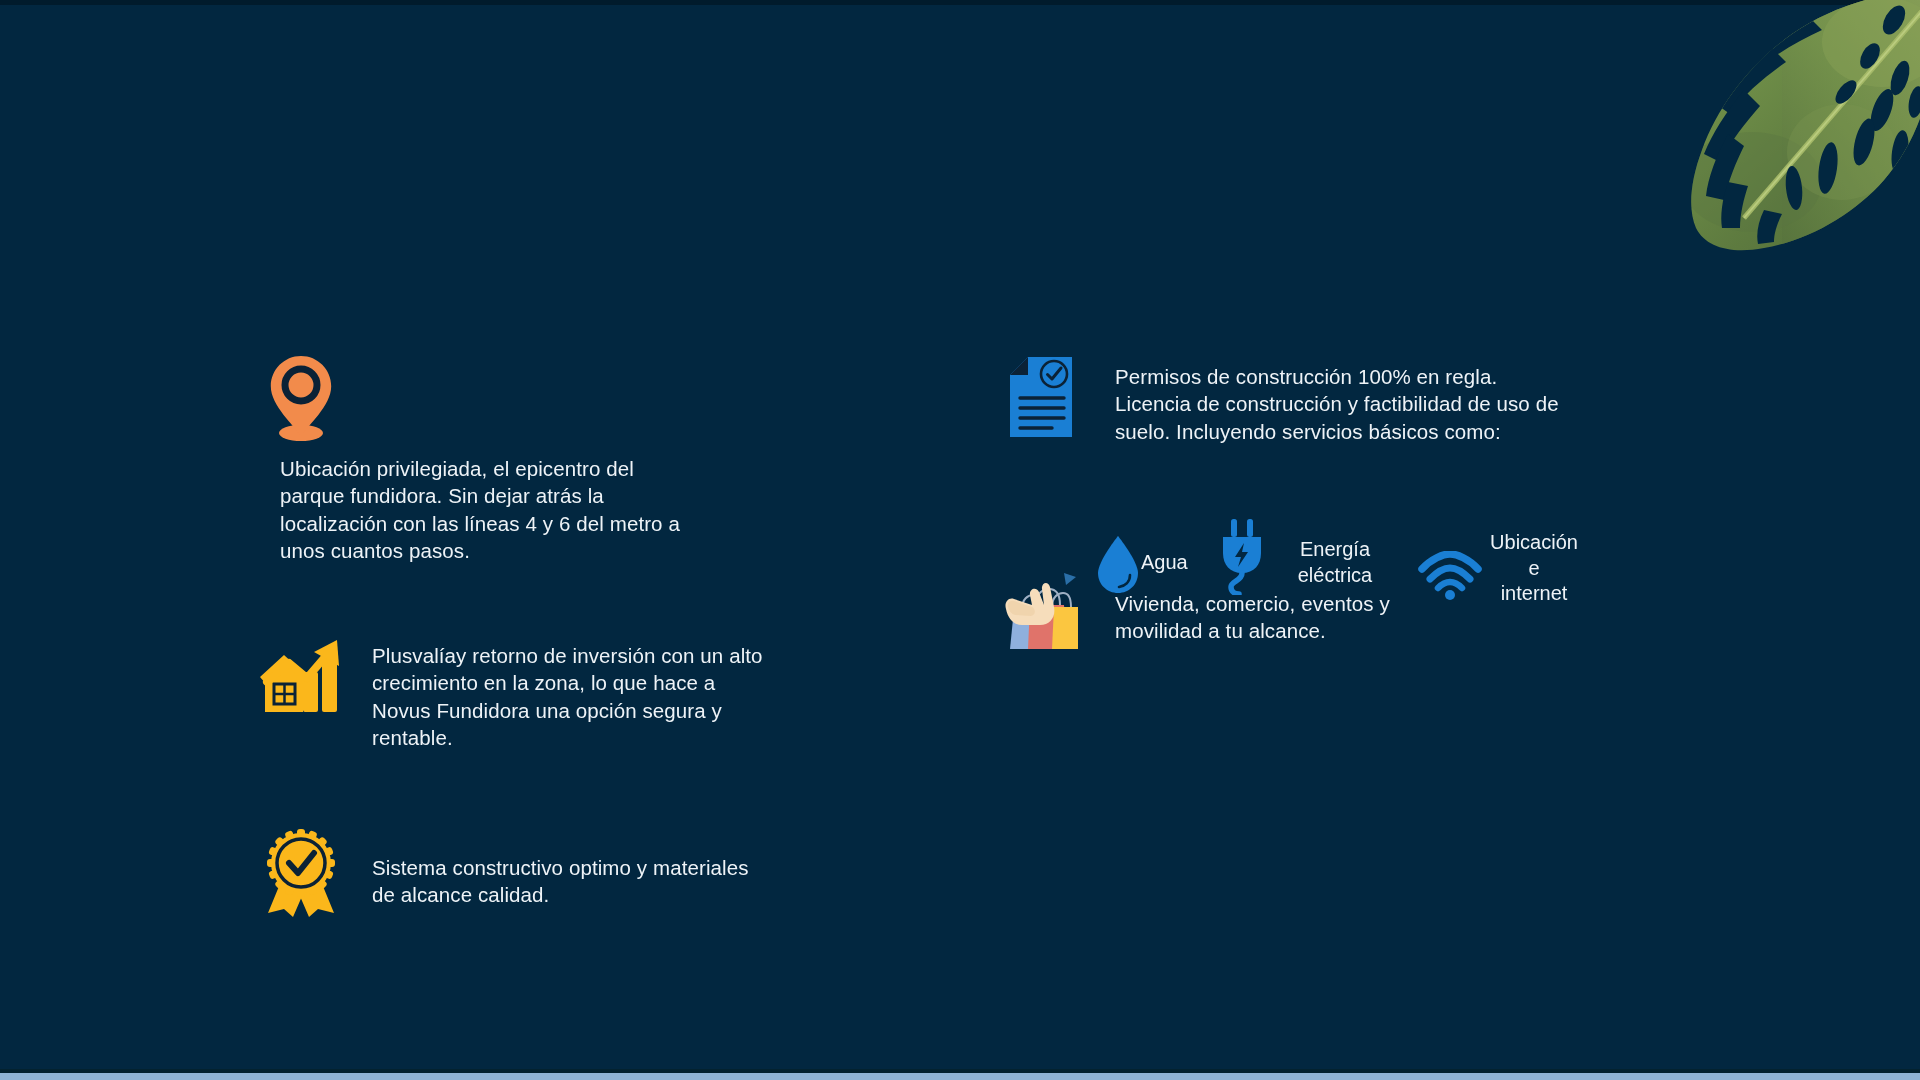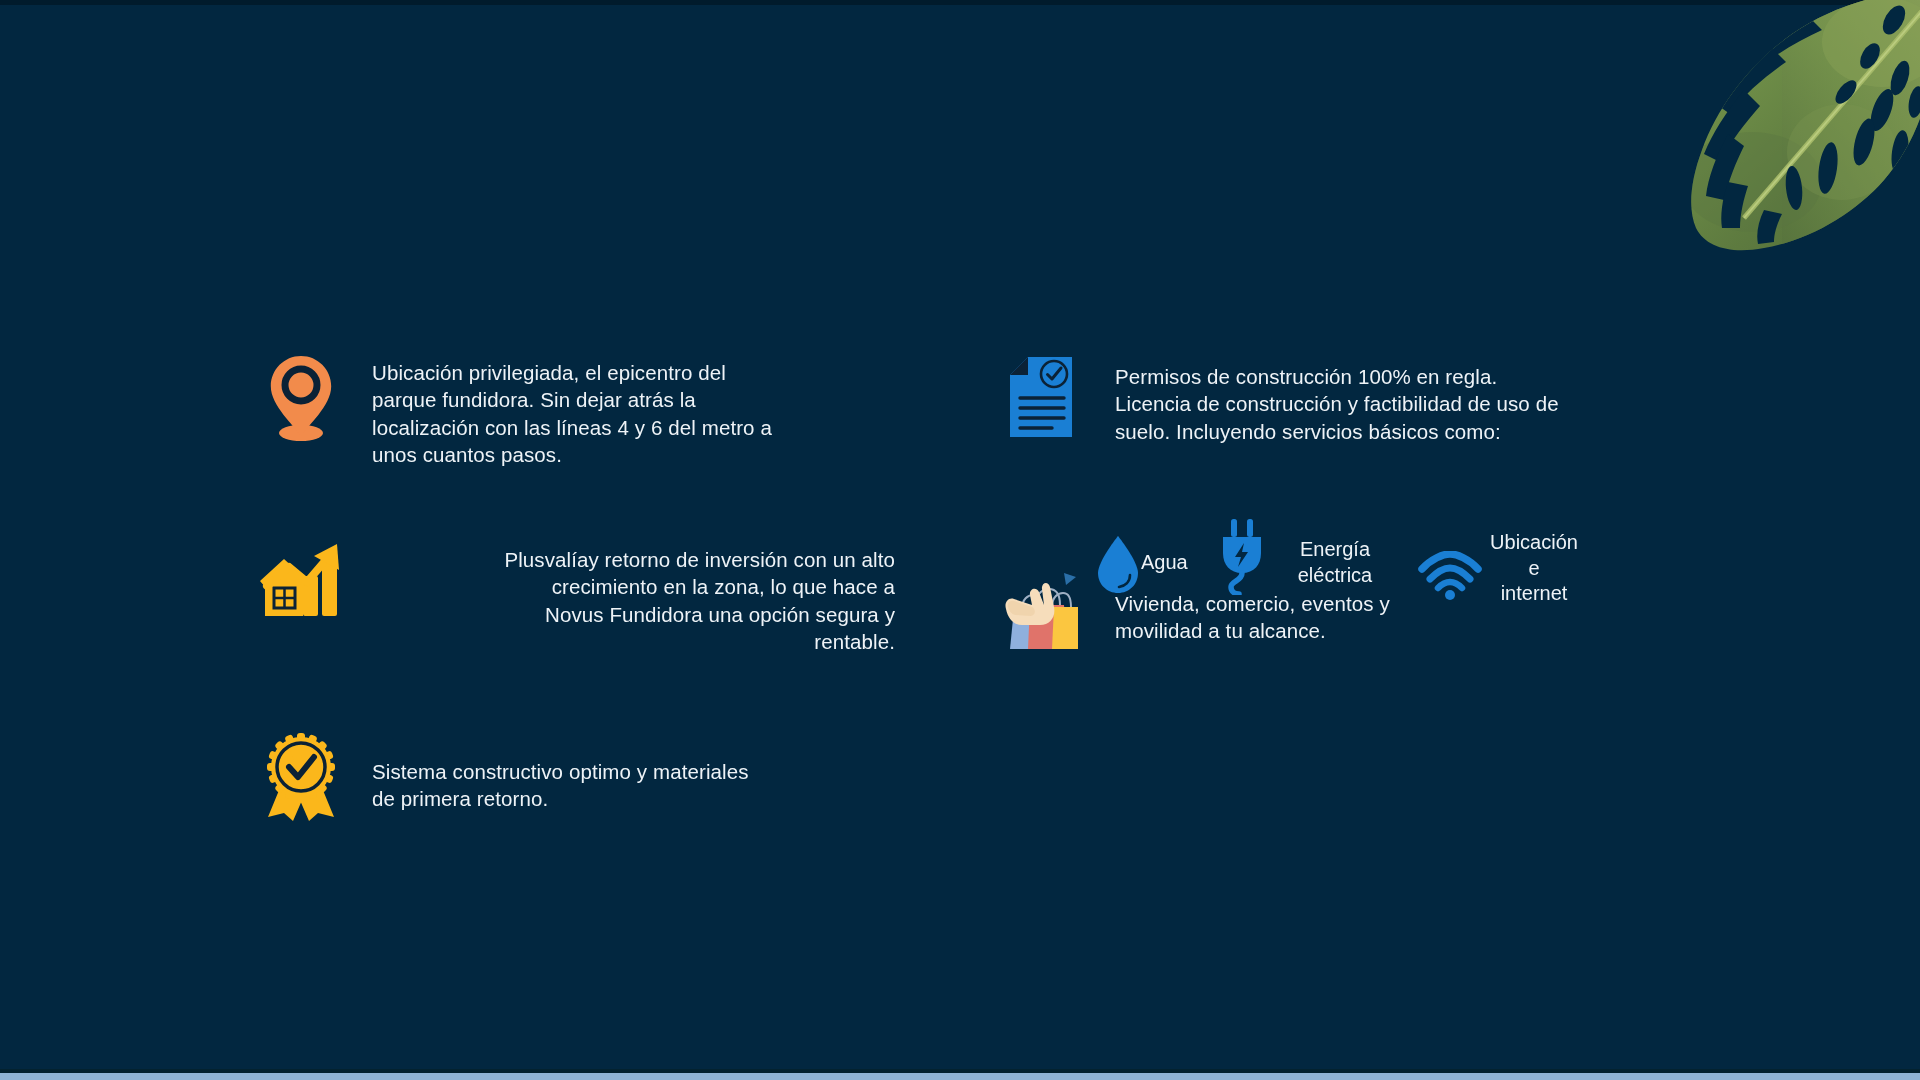--- a/index.html
+++ b/index.html
@@ -81,26 +81,26 @@
   .feature-text {
     flex: 1 1 auto;
     color: #eef3f7;
     font-size: 20.5px;
     line-height: 1.33;
     letter-spacing: 0.1px;
     white-space: pre-line;
   }
 
   
-  .lf-1 { margin-top: 0px; }
+  .lf-1 { margin-top: 0px; flex-direction: column; }
   .lf-2 { margin-top: 72px; }
   .lf-3 { margin-top: 78px; }
 
   .lf-1 .feature-text { padding-left: 25px; padding-top: 7px; }
-  .lf-2 .feature-text { padding-left: 25px; padding-top: 6px; text-align: right; }
+  .lf-2 .feature-text { padding-left: 25px; padding-top: 6px; }
   .lf-3 .feature-text { padding-left: 25px; padding-top: 25px; }
 
   
   .rf-1 { margin-top: 12px; }
   .rf-2 { margin-top: 112px; }
 
   .rf-1 .feature-text { padding-left: 28px; padding-top: 6px; }
   .rf-2 .feature-text { padding-left: 28px; padding-top: 25px; }
 
   
@@ -258,21 +258,21 @@
               <rect x="33" y="0" width="8" height="68" rx="3" transform="rotate(112.5 37 34)"></rect>
               <rect x="33" y="0" width="8" height="68" rx="3" transform="rotate(135 37 34)"></rect>
               <rect x="33" y="0" width="8" height="68" rx="3" transform="rotate(157.5 37 34)"></rect>
             </g>
           </g>
           <circle cx="37" cy="34" r="24" fill="none" stroke="#0b2236" stroke-width="3.5"></circle>
           <path d="M25 34 L34 44 L50 24" fill="none" stroke="#0b2236" stroke-width="6" stroke-linecap="round" stroke-linejoin="round"></path>
         </svg>
       </div>
       <div class="feature-text">Sistema constructivo optimo  y materiales
-de primera retorno.</div>
+de alcance calidad.</div>
     </div>
   </div>
 
   <div class="col col-right">
 
     <div class="feature rf-1">
       <div class="feature-icon">
         <svg width="66" height="80" viewBox="0 0 66 80">
           <path d="M2 18 L20 0 L64 0 L64 80 L2 80 Z" fill="#1A7FD4"></path>
           <path d="M2 18 L20 18 L20 0 Z" fill="#0b2236"></path>

